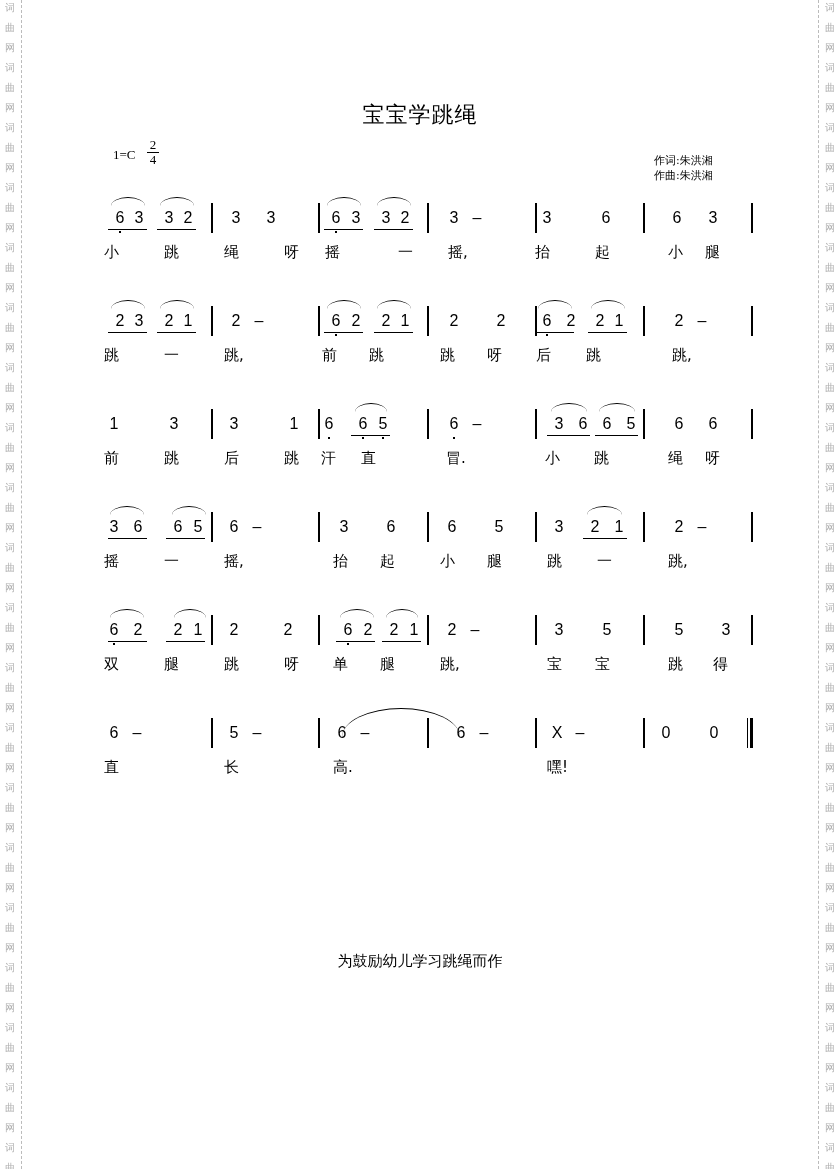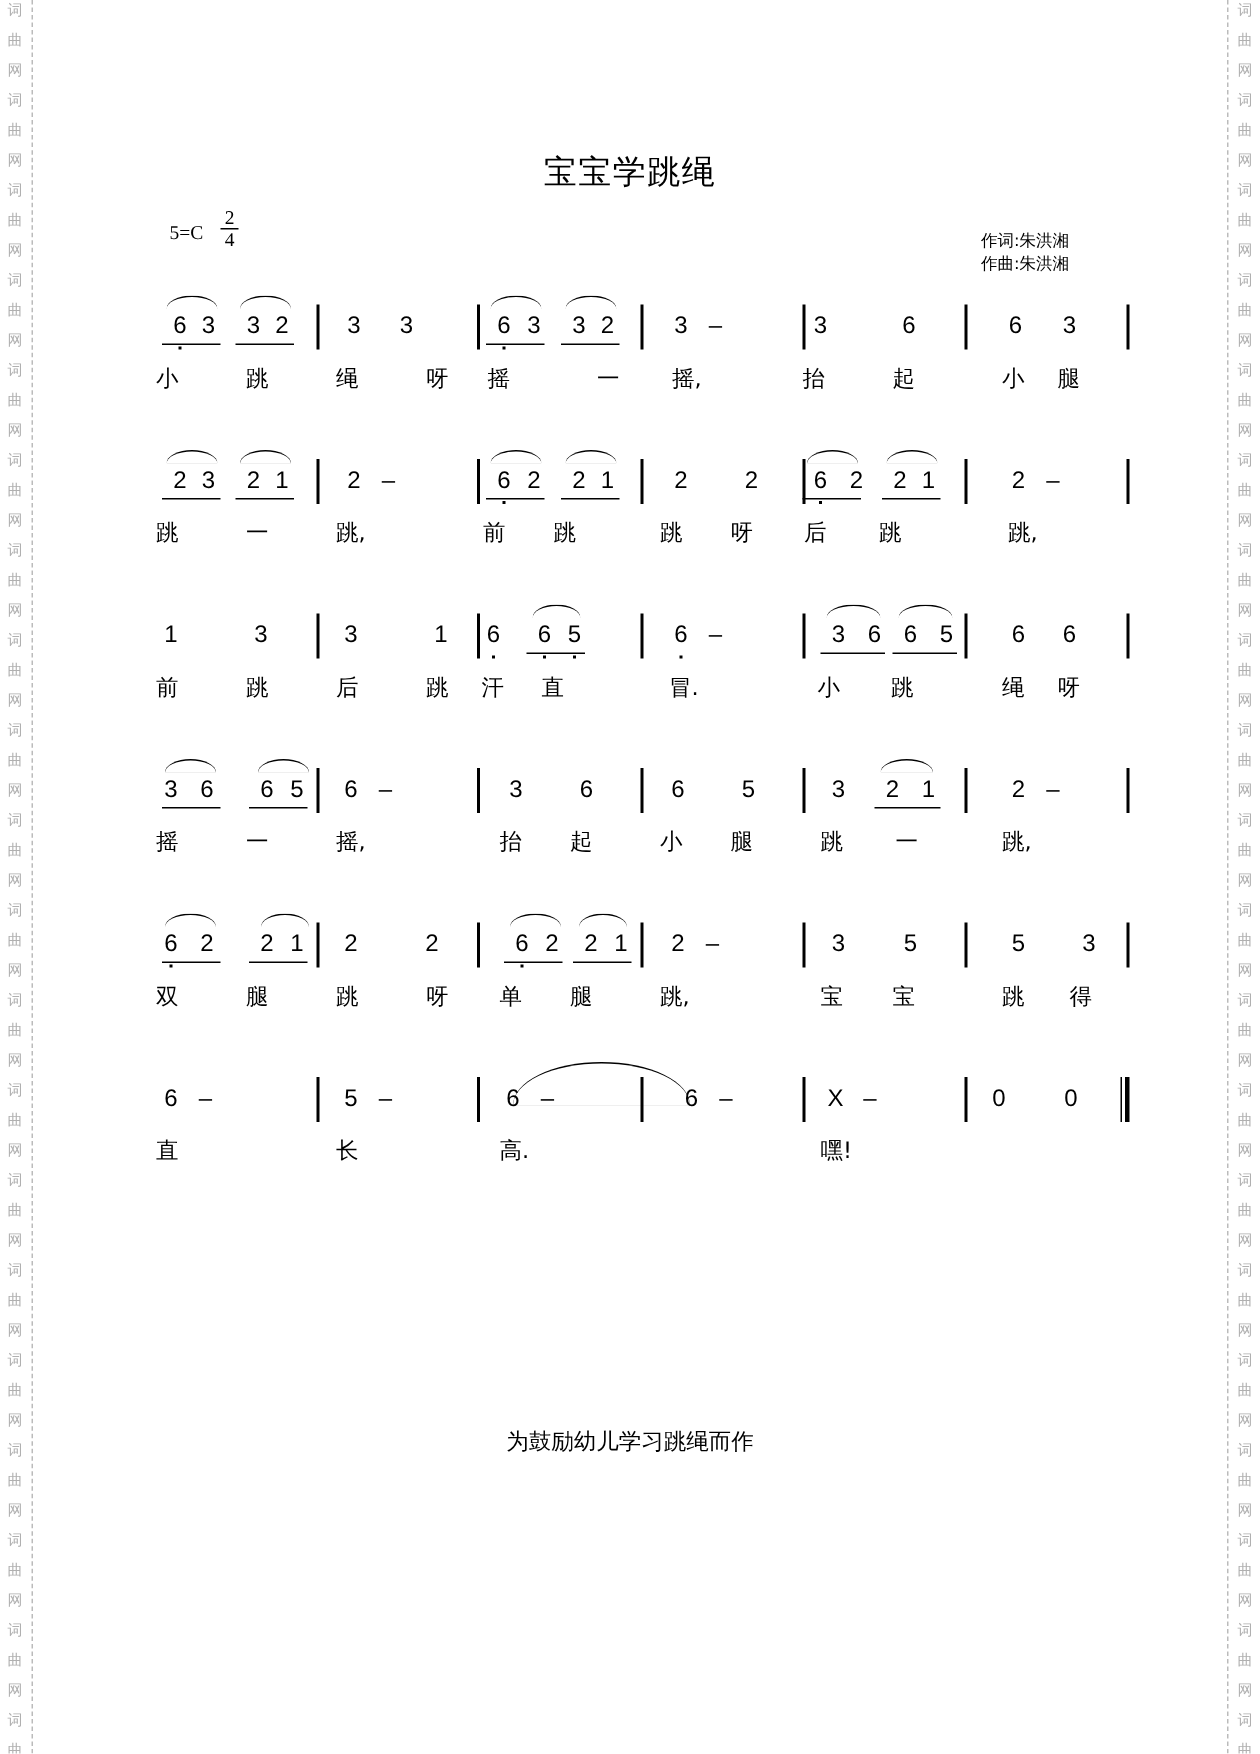--- a/index.html
+++ b/index.html
@@ -74,21 +74,21 @@
     <div class="wm-block" style="top: 782px;">词<br><div style="height:8px"></div>曲<br><div style="height:8px"></div>网</div>
     <div class="wm-block" style="top: 842px;">词<br><div style="height:8px"></div>曲<br><div style="height:8px"></div>网</div>
     <div class="wm-block" style="top: 902px;">词<br><div style="height:8px"></div>曲<br><div style="height:8px"></div>网</div>
     <div class="wm-block" style="top: 962px;">词<br><div style="height:8px"></div>曲<br><div style="height:8px"></div>网</div>
     <div class="wm-block" style="top: 1022px;">词<br><div style="height:8px"></div>曲<br><div style="height:8px"></div>网</div>
     <div class="wm-block" style="top: 1082px;">词<br><div style="height:8px"></div>曲<br><div style="height:8px"></div>网</div>
     <div class="wm-block" style="top: 1142px;">词<br><div style="height:8px"></div>曲<br>网</div>
   </div>
 
 <div class="title">宝宝学跳绳</div>
-<div class="key">5=C</div>
+<div class="key">1=C</div>
 <div class="ts">
   <div class="num">2</div>
   <div>4</div>
 </div>
 <div class="credits">
   <div>作词:朱洪湘</div>
   <div>作曲:朱洪湘</div>
 </div>
 
 <div id="score">

